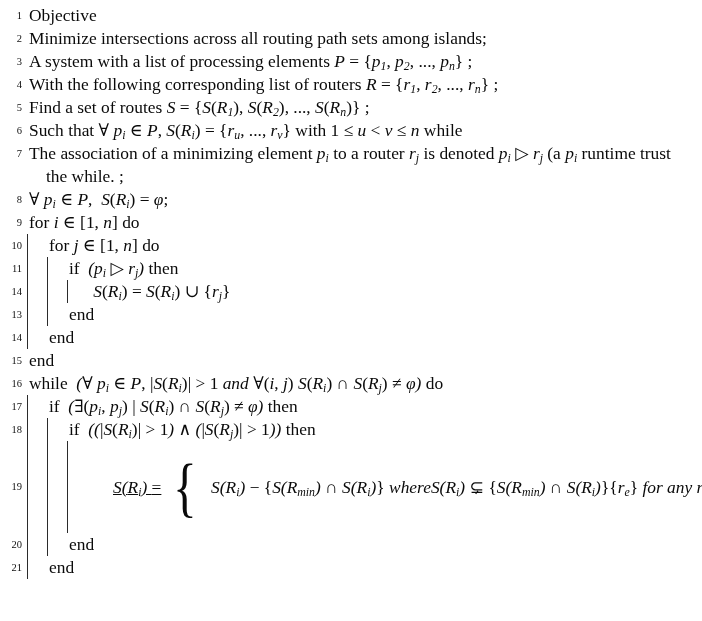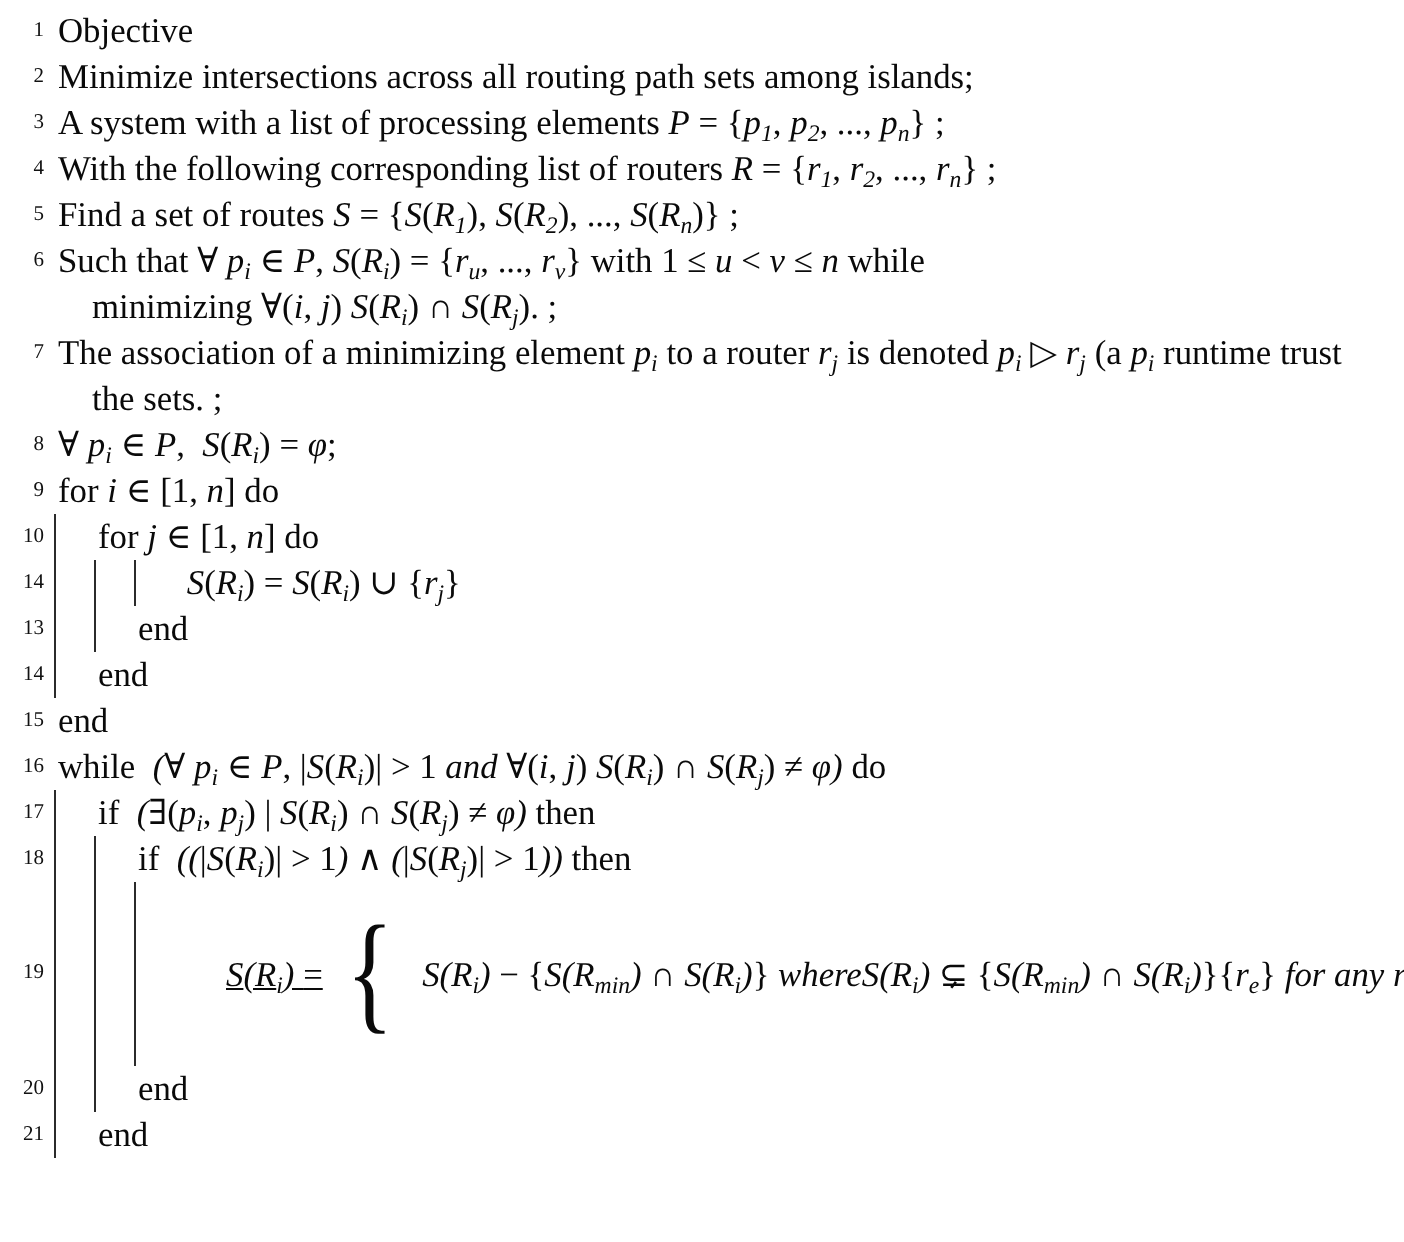--- a/index.html
+++ b/index.html
@@ -177,31 +177,30 @@
         <span>Find a set of routes </span><span class="mathit">S</span>&nbsp;<span class="mathrm">=</span>&nbsp;<span class="mathrm">{</span><span class="mathit">S</span>(<span class="mathit">R<sub>1</sub></span>), <span class="mathit">S</span>(<span class="mathit">R<sub>2</sub></span>), ..., <span class="mathit">S</span>(<span class="mathit">R<sub>n</sub></span>)<span class="mathrm">}</span>&nbsp;;
       </div>
     </div>
   </div>
 
   <div class="alg-line">
     <div class="lineno">6</div>
     <div class="content">
       <div class="body-text">
         <span>Such that </span><span class="mathrm">∀</span> <span class="mathit">p<sub>i</sub></span> <span class="mathrm">∈</span> <span class="mathit">P</span>, <span class="mathit">S</span>(<span class="mathit">R<sub>i</sub></span>) <span class="mathrm">=</span> <span class="mathrm">{</span><span class="mathit">r<sub>u</sub></span>, ..., <span class="mathit">r<sub>v</sub></span><span class="mathrm">}</span> with 1 <span class="mathrm">≤</span> <span class="mathit">u</span> <span class="mathrm">&lt;</span> <span class="mathit">v</span> <span class="mathrm">≤</span> <span class="mathit">n</span> while
-        <span class="hang"><span>minimizing </span><span class="mathrm">∀</span>(<span class="mathit">i</span>, <span class="mathit">j</span>) <span class="mathit">S</span>(<span class="mathit">R<sub>i</sub></span>) <span class="mathrm">∩</span> <span class="mathit">S</span>(<span class="mathit">R<sub>j</sub></span>). ;</span>
       </div>
     </div>
   </div>
 
   <div class="alg-line">
     <div class="lineno">7</div>
     <div class="content">
       <div class="body-text">
         <span>The association of a minimizing element </span><span class="mathit">p<sub>i</sub></span><span> to a router </span><span class="mathit">r<sub>j</sub></span><span> is denoted </span><span class="mathit">p<sub>i</sub></span> <span class="mathrm">▷</span> <span class="mathit">r<sub>j</sub></span><span> (a </span><span class="mathit">p<sub>i</sub></span><span> runtime trust</span>
-        <span class="hang">the sets. ;</span>
+        <span class="hang">the while. ;</span>
       </div>
     </div>
   </div>
 
   <div class="alg-line">
     <div class="lineno">8</div>
     <div class="content">
       <div class="body-text">
         <span class="mathrm">∀</span> <span class="mathit">p<sub>i</sub></span> <span class="mathrm">∈</span> <span class="mathit">P</span>,&nbsp; <span class="mathit">S</span>(<span class="mathit">R<sub>i</sub></span>) <span class="mathrm">=</span> <span class="mathit">φ</span>;
       </div>
@@ -222,20 +221,32 @@
     <div class="content">
       <div class="guides">
           <span class="guide"></span>
         </div>
       <div class="body-text">
         <span class="kw">for</span> <span class="mathit">j</span> <span class="mathrm">∈</span> <span class="mathrm">[</span>1, <span class="mathit">n</span><span class="mathrm">]</span> <span class="kw">do</span>
       </div>
     </div>
   </div>
 
+  <div class="alg-line">
+    <div class="lineno">11</div>
+    <div class="content">
+      <div class="guides">
+          <span class="guide"></span>
+          <span class="guide"></span>
+        </div>
+      <div class="body-text">
+        <span class="kw">if</span>&nbsp; <span class="mathit">(p<sub>i</sub></span> <span class="mathrm mathit">▷</span> <span class="mathit">r<sub>j</sub>)</span> <span class="kw">then</span>
+      </div>
+    </div>
+  </div>
 
   <div class="alg-line">
     <div class="lineno">14</div>
     <div class="content">
       <div class="guides">
           <span class="guide"></span>
           <span class="guide"></span>
           <span class="guide"></span>
         </div>
       <div class="body-text">

